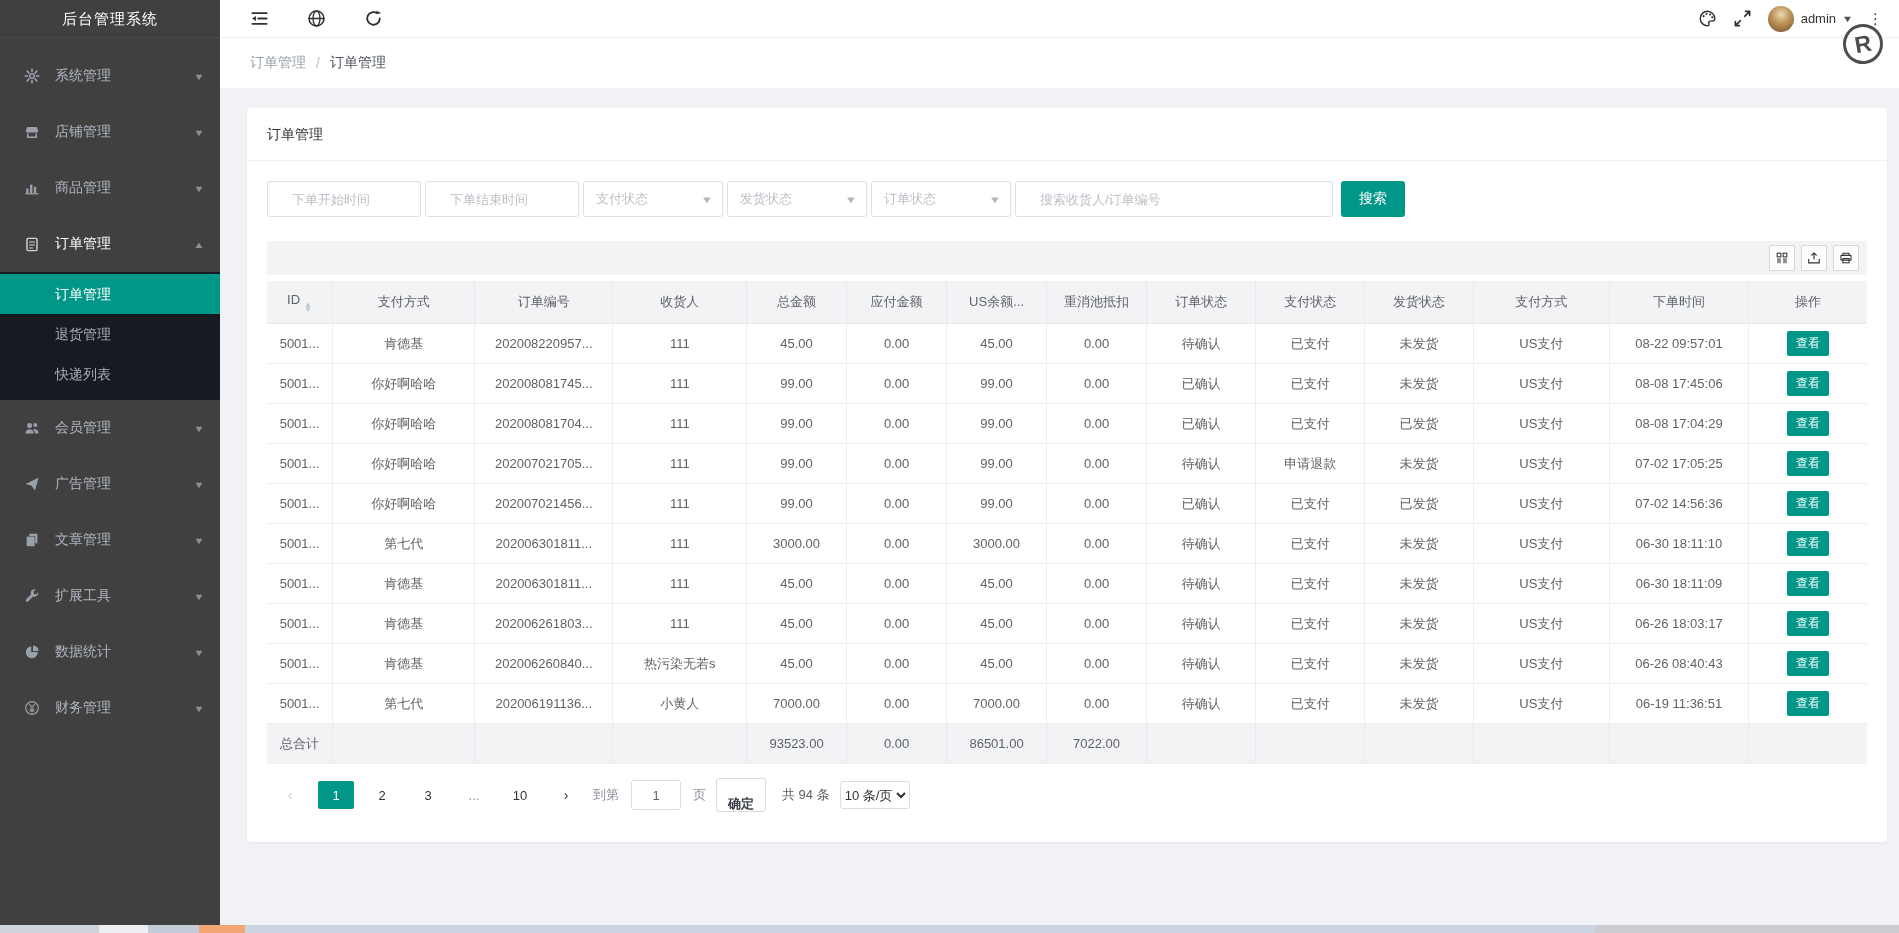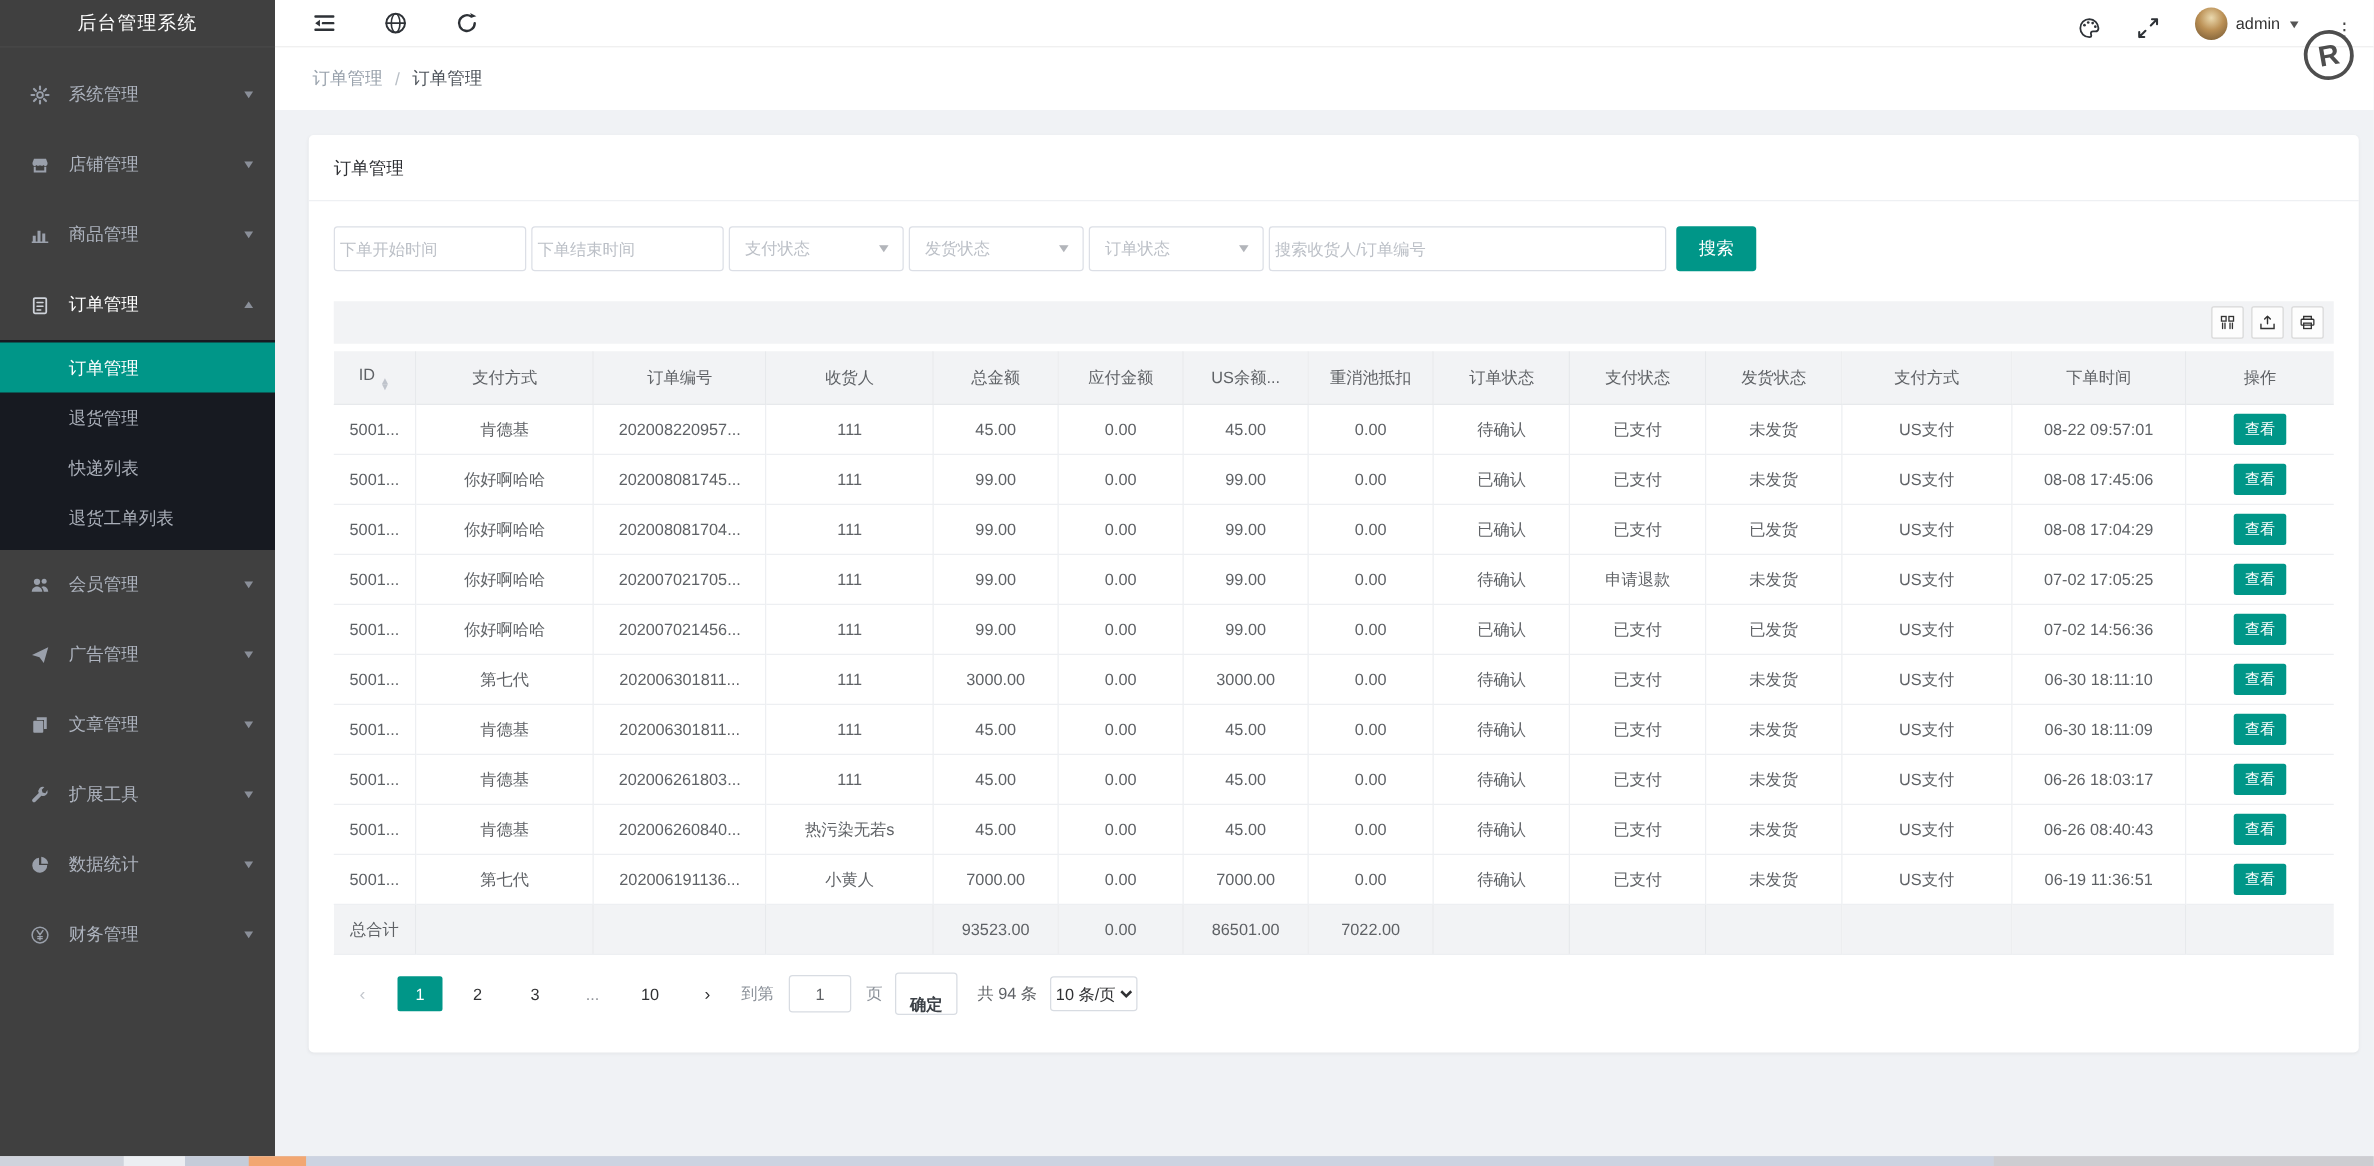--- a/index.html
+++ b/index.html
@@ -23,21 +23,21 @@
   .submenu-item{height:40px;line-height:40px;padding-left:55px;font-size:14px;color:#a9aeb8;cursor:pointer}
   .submenu-item.active{background:#009688;color:#fff}
 
   
   .main{flex:1;min-width:0;display:flex;flex-direction:column}
   .topbar{height:37px;background:#fff;border-bottom:1px solid #ececec;display:flex;align-items:center;
           justify-content:space-between;padding:0 16px 0 30px;flex-shrink:0}
   .topbar-left{display:flex;align-items:center;gap:38px}
   .tb-icon{width:19px;height:19px;color:#2e3237;cursor:pointer;display:inline-flex}
   .tb-icon svg{width:100%;height:100%}
-  .topbar-right{display:flex;align-items:flex-end;gap:28px}
+  .topbar-right{display:flex;align-items:center;gap:16px}
   .avatar{width:26px;height:26px;border-radius:50%;flex-shrink:0;cursor:pointer;
           background:radial-gradient(circle at 50% 32%,#ead9ae 0%,#bb9055 45%,#6e5330 100%)}
   .admin-wrap{display:flex;align-items:center;gap:7px;cursor:pointer}
   .admin-name{font-size:13px;color:#333}
   .caret-down{font-size:9px;color:#555;transform:scale(1.3,1)}
   .more-vert{color:#444;font-size:15px;letter-spacing:0;cursor:pointer;line-height:1}
 
   .breadcrumb-bar{height:50px;background:#fff;display:flex;align-items:center;padding-left:30px;
                   font-size:14px;flex-shrink:0}
   .crumb-muted{color:#99a2ac}
@@ -47,21 +47,21 @@
   .content{flex:1;background:#f0f2f5;overflow:hidden}
   .card{background:#fff;margin:20px 12px 0 27px;border-radius:4px;box-shadow:0 1px 3px rgba(0,0,0,.05);
         padding:18px 20px 30px}
   .card-title{font-size:14px;color:#2d2f33;margin:0 -20px 20px;padding:0 0 16px 20px;
               border-bottom:1px solid #eef0f3}
 
   
   .filters{display:flex;align-items:center;gap:4px;margin-bottom:24px}
   .f-input,.f-select{box-sizing:border-box;height:36px;border:1px solid #dcdfe6;border-radius:3px;
                      background:#fff;font-size:13px}
-  .f-input{padding:0 4px;color:#606266;outline:none;font-family:inherit}
+  .f-input{padding:0 24px;color:#606266;outline:none;font-family:inherit}
   .f-input::placeholder{color:#bcc0c7}
   .w-date{width:154px}
   .f-select{width:140px;display:flex;align-items:center;justify-content:space-between;
             padding:0 10px 0 12px;color:#bcc0c7;cursor:pointer}
   .sel-caret{color:#b2b5ba;font-size:10px;transform:scale(1.3,.95)}
   .w-search{width:318px}
   .search-btn{width:64px;height:36px;margin-left:4px;border:none;border-radius:3px;background:#009688;
               color:#fff;font-size:14px;cursor:pointer;font-family:inherit}
 
   
@@ -157,21 +157,20 @@
               <path d="M5.6 6h4.8M5.6 9h4.8M5.6 12h3" stroke="currentColor" fill="none" stroke-linecap="round" stroke-width="1.2"></path>
             </svg>
           </span>
           <span class="mi-label">订单管理</span>
           <span class="mi-caret">▲</span>
         </div>
         <div class="submenu">
           <div class="submenu-item active">订单管理</div>
           <div class="submenu-item">退货管理</div>
           <div class="submenu-item">快递列表</div>
-          <div class="submenu-item">退货工单列表</div>
         </div>
         <div class="menu-item">
           <span class="mi-icon">
             <svg viewBox="0 0 16 16" fill="currentColor">
               <circle cx="5.6" cy="5.4" r="2.5"></circle>
               <path d="M1.4 13.4c0-2.3 1.9-4.2 4.2-4.2s4.2 1.9 4.2 4.2z"></path>
               <circle cx="11.3" cy="4.9" r="2"></circle>
               <path d="M10.6 9c2.2.2 4 2 4 4.4h-3.5a5.6 5.6 0 0 0-2-3.8z"></path>
             </svg>
           </span>

